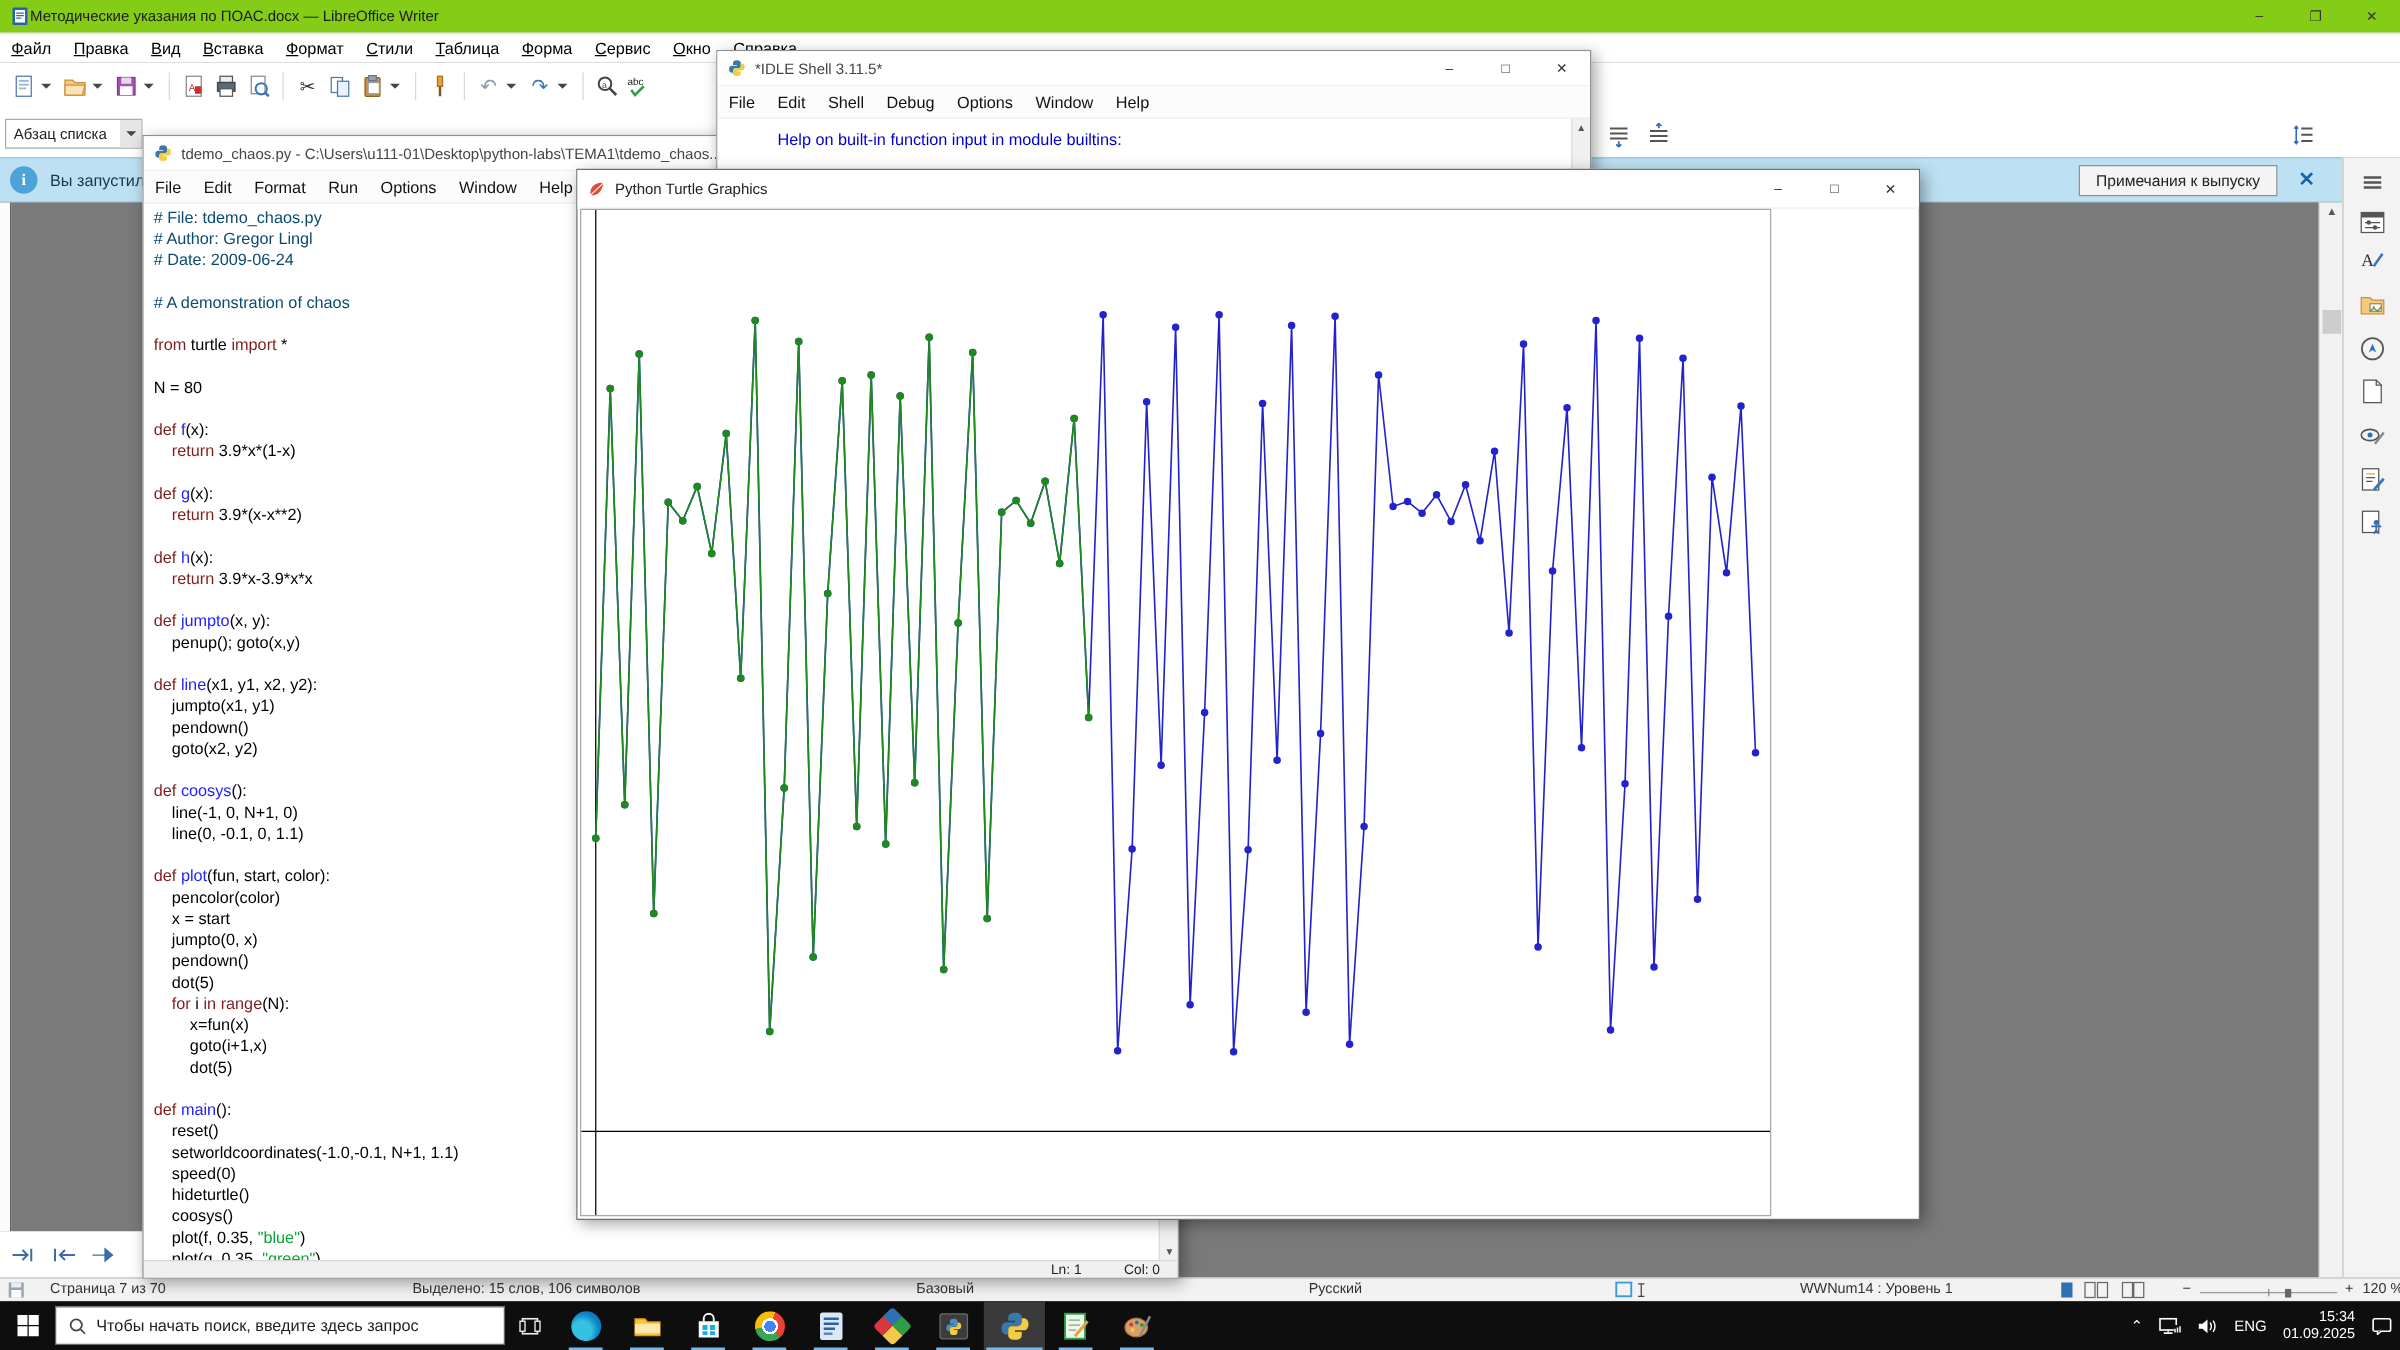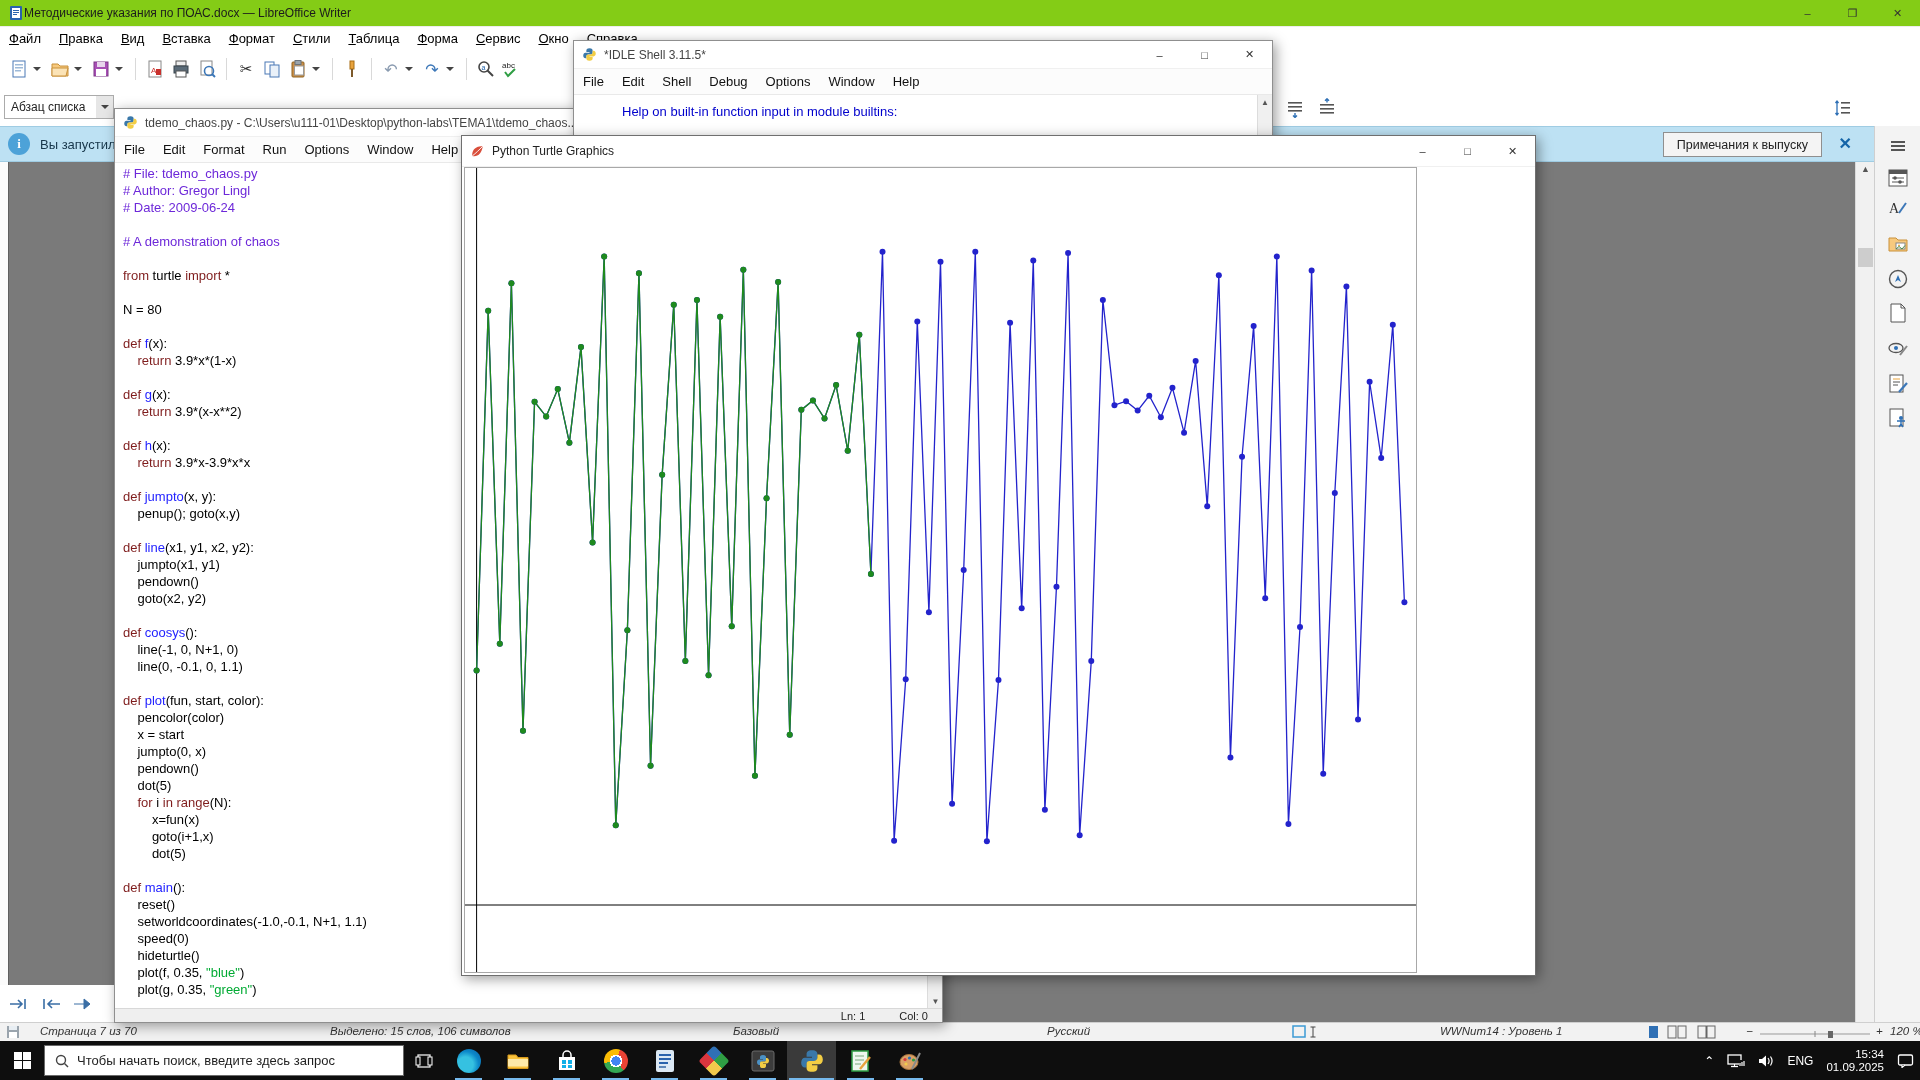--- a/index.html
+++ b/index.html
@@ -56,29 +56,29 @@
   .lo-vscroll { position:absolute; left:1855px; top:162px; width:19px; height:860px; background:#f1f1f1;
     border-left:1px solid #dadada; }
   .lo-vscroll .arr { position:absolute; left:0; top:2px; width:19px; text-align:center;
     font-size:9px; color:#555; }
   .lo-vscroll .thumb { position:absolute; left:2px; top:86px; width:15px; height:19px; background:#cdcdcd; }
   .lo-sidebar { position:absolute; left:1874px; top:126px; width:46px; height:896px; background:#f3f3f3;
     border-left:1px solid #cfcfcf; }
   .sbicon { position:absolute; left:11px; width:24px; height:24px; display:flex;
     align-items:center; justify-content:center; }
   .lo-statusbar { position:absolute; left:0; top:1022px; width:1920px; height:19px; background:#f2f2f2;
-    border-top:1px solid #cfcfcf; font-size:11.5px; color:#333;font-style:italic; }
+    border-top:1px solid #cfcfcf; font-size:11.5px; color:#333; }
   .stitem { position:absolute; top:2px; white-space:nowrap; }
 
   
   #win-editor { left:114px; top:108px; width:829px; height:915px; z-index:20; }
   #code-area { position:absolute; left:0; top:54px; right:15px; bottom:14px; background:#fff;
     overflow:hidden; padding:3px 0 0 8px; }
   .codeline { height:17px; font-size:13px; white-space:pre; color:#000; }
-  .tk-com { color:#6d28d9; } .tk-kw { color:#7f1d1d; } .tk-dn { color:#2222ff; }
+  .tk-com { color:#0c4a6e; } .tk-kw { color:#7f1d1d; } .tk-dn { color:#2222ff; }
   .tk-bi { color:#7f1d1d; } .tk-str { color:#00aa33; } .tk-pl { color:#000; }
   .ed-scroll { position:absolute; right:0; top:54px; width:15px; bottom:14px; background:#f0f0f0;
     border-left:1px solid #dcdcdc; }
   .ed-scroll .a { position:absolute; left:0; width:15px; text-align:center; font-size:8px; color:#555; }
   .ed-scroll .thumb { position:absolute; left:1px; top:16px; width:12px; height:170px; background:#cdcdcd; }
   .ed-status { position:absolute; left:0; right:0; bottom:0; height:14px; background:#efefef;
     border-top:1px solid #d8d8d8; display:flex; justify-content:flex-end; gap:34px;
     padding-right:14px; font-size:11px; color:#222; align-items:center; }
 
   
@@ -476,20 +476,21 @@
         <div class="codeline"><span class="tk-pl">    </span><span class="tk-kw">for</span><span class="tk-pl"> i </span><span class="tk-kw">in</span><span class="tk-pl"> </span><span class="tk-bi">range</span><span class="tk-pl">(N):</span></div>
         <div class="codeline"><span class="tk-pl">        x=fun(x)</span></div>
         <div class="codeline"><span class="tk-pl">        goto(i+1,x)</span></div>
         <div class="codeline"><span class="tk-pl">        dot(5)</span></div>
         <div class="codeline">&nbsp;</div>
         <div class="codeline"><span class="tk-kw">def</span><span class="tk-pl"> </span><span class="tk-dn">main</span><span class="tk-pl">():</span></div>
         <div class="codeline"><span class="tk-pl">    reset()</span></div>
         <div class="codeline"><span class="tk-pl">    setworldcoordinates(-1.0,-0.1, N+1, 1.1)</span></div>
         <div class="codeline"><span class="tk-pl">    speed(0)</span></div>
         <div class="codeline"><span class="tk-pl">    hideturtle()</span></div>
+        <div class="codeline"><span class="tk-pl">    coosys()</span></div>
         <div class="codeline"><span class="tk-pl">    plot(f, 0.35, </span><span class="tk-str">"blue"</span><span class="tk-pl">)</span></div>
         <div class="codeline"><span class="tk-pl">    plot(g, 0.35, </span><span class="tk-str">"green"</span><span class="tk-pl">)</span></div>
       </div>
     <div class="ed-scroll">
       <div class="a" style="top:2px">▲</div>
       <div class="thumb"></div>
       <div class="a" style="bottom:2px">▼</div>
     </div>
     <div class="ed-status">
       <span>Ln: 1</span>

